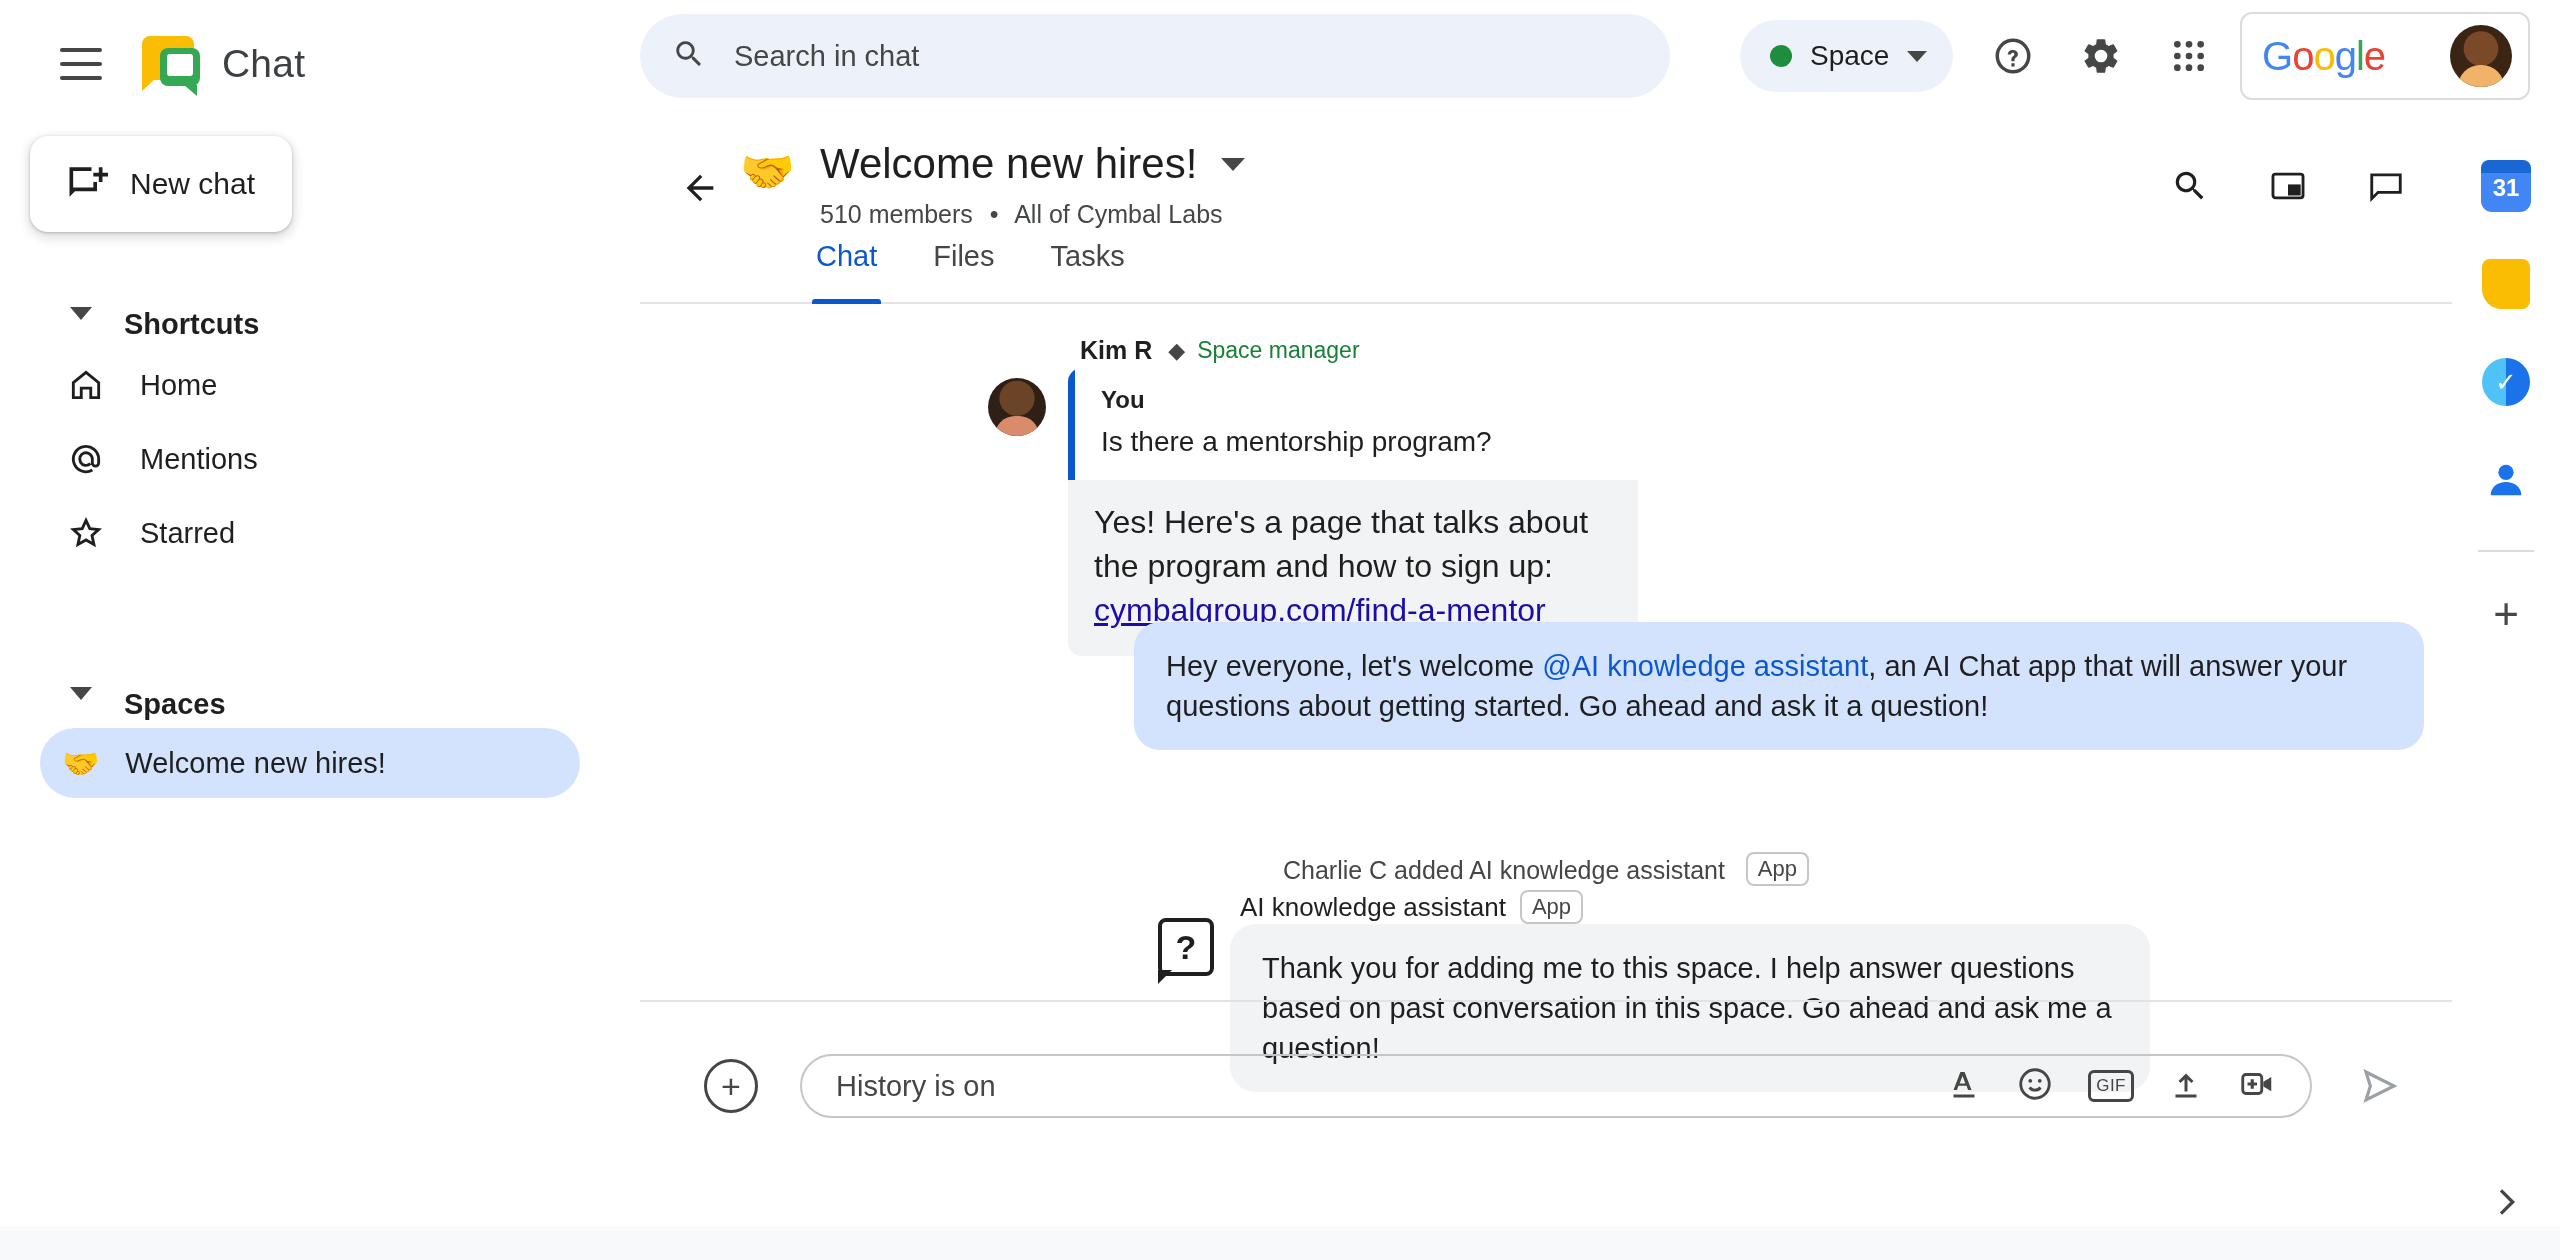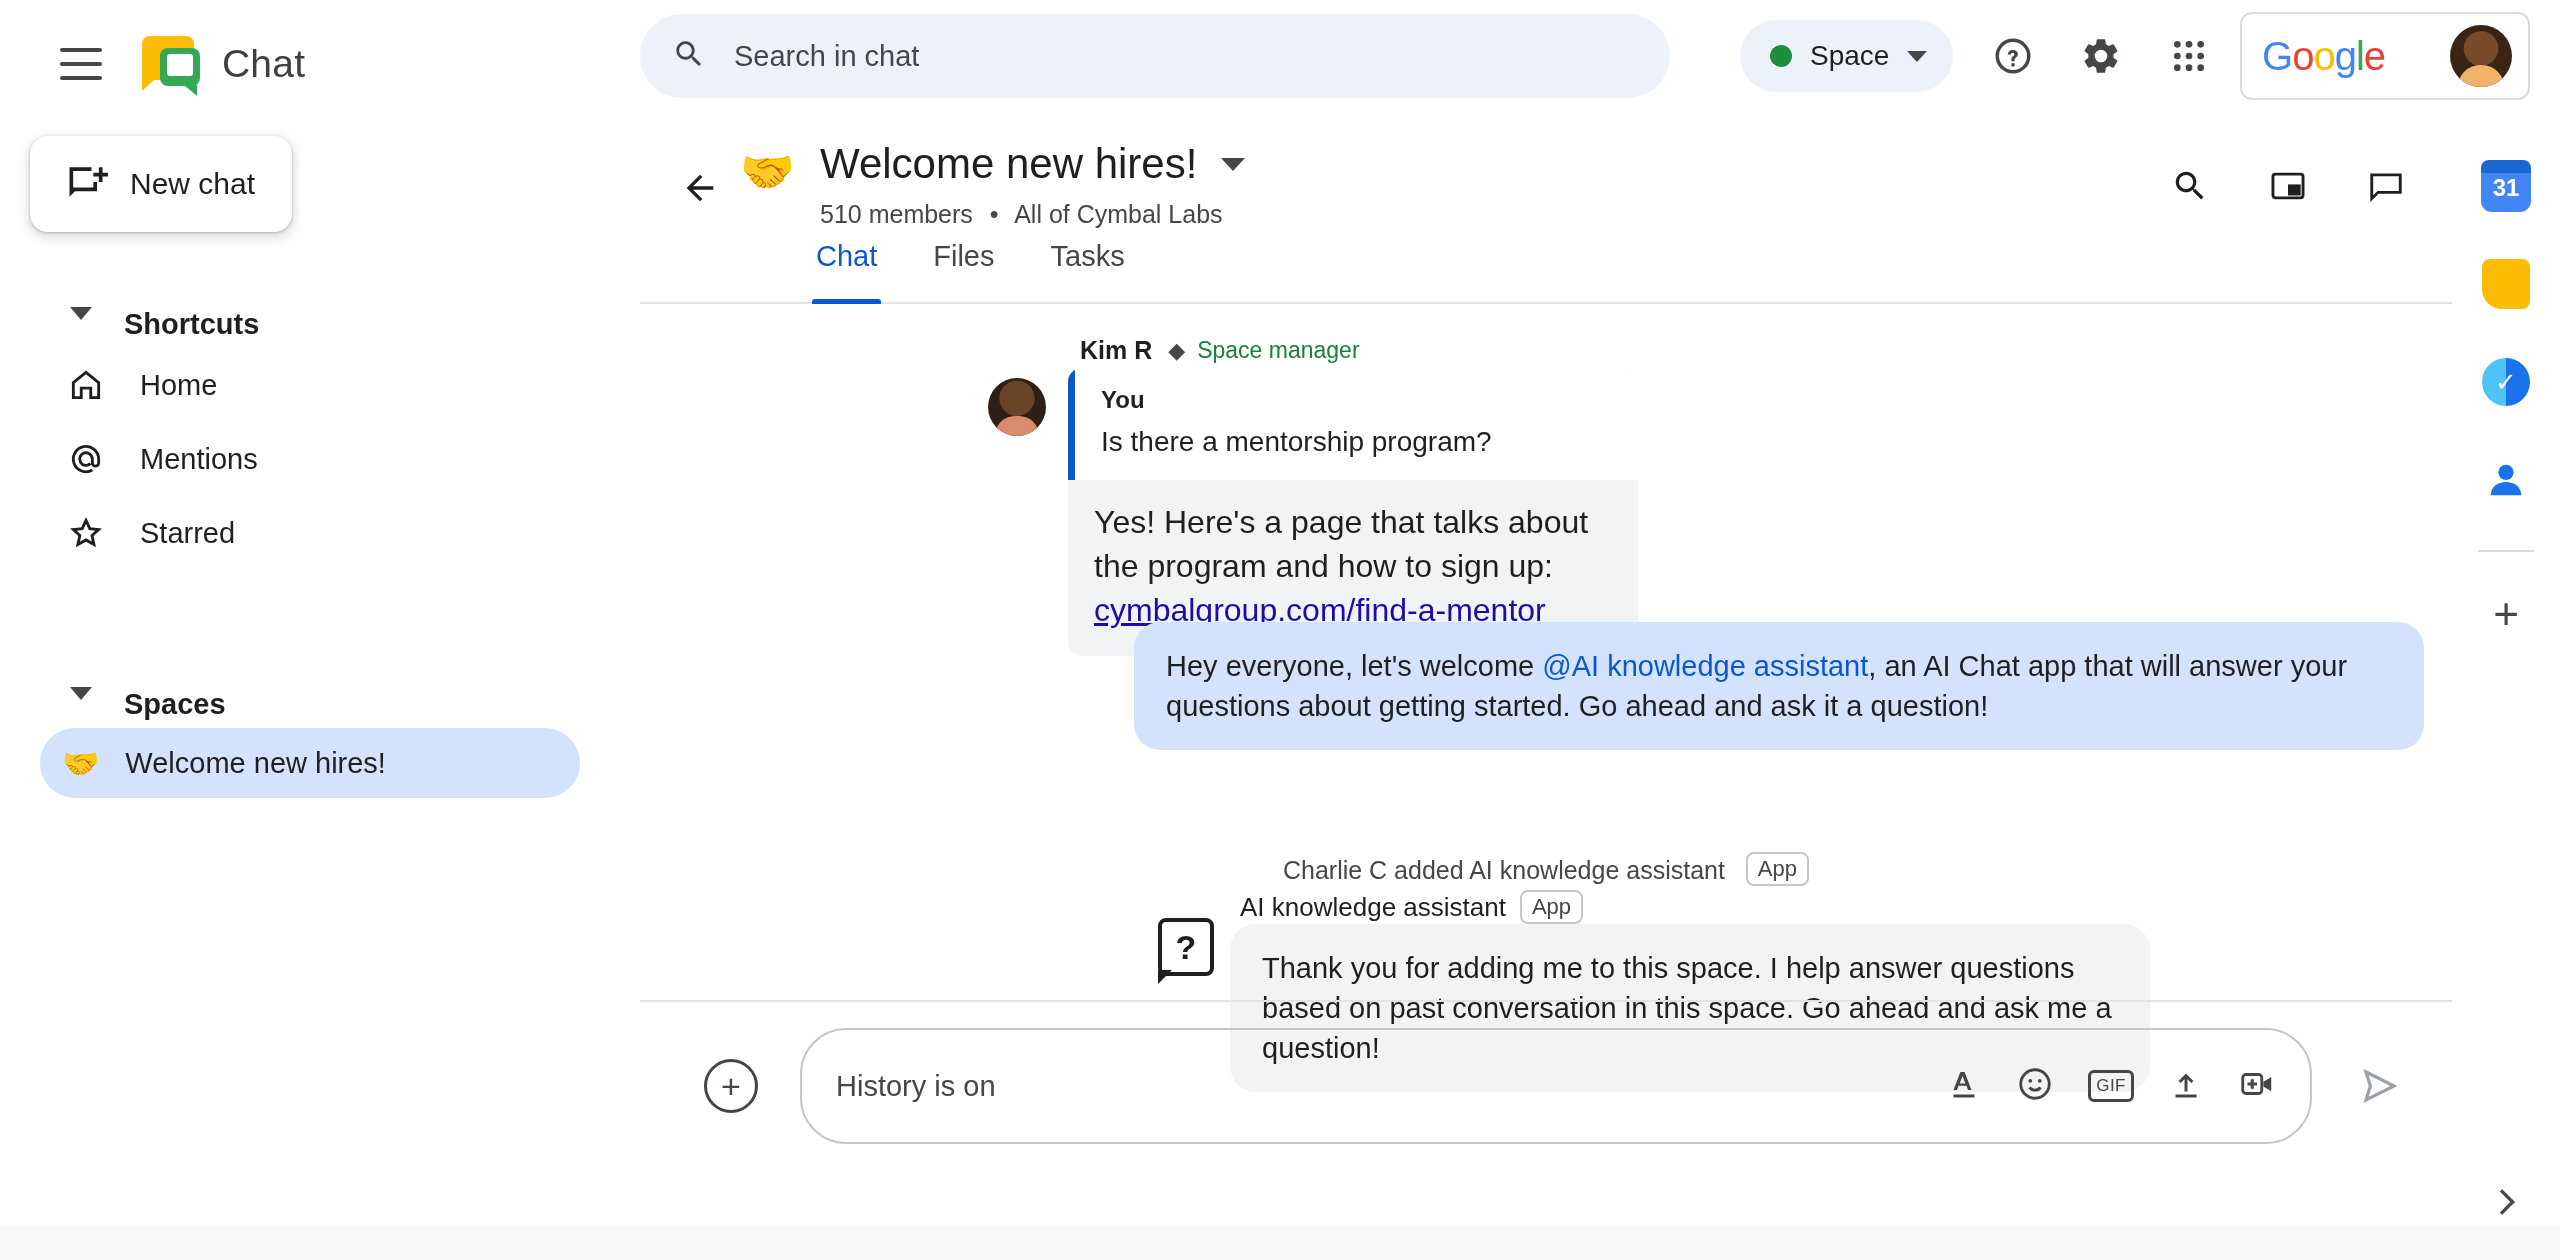--- a/index.html
+++ b/index.html
@@ -220,21 +220,21 @@
   .composer-wrap {
     position: absolute; left: 0; right: 0; bottom: 56px; height: 170px;
     border-top: 2px solid #e3e3e3; display: flex; align-items: center; padding: 0 34px;
   }
   .plus-btn {
     width: 54px; height: 54px; border-radius: 50%; border: 3px solid #444746;
     display: flex; align-items: center; justify-content: center; margin-left: 30px; cursor: pointer;
     color: #444746; font-size: 34px; line-height: 0;
   }
   .composer {
-    flex: 1; height: 116px; margin-left: 42px; border: 2px solid #c4c7c5; border-radius: 46px;
+    flex: 1; height: 64px; margin-left: 42px; border: 2px solid #c4c7c5; border-radius: 46px;
     display: flex; align-items: center; padding: 2px 34px; cursor: text;
   }
   .composer .ph { font-size: 29px; color: #444746; flex: 1; }
   .composer .tools { display: flex; align-items: center; gap: 34px; }
   .send-btn { margin-left: 30px; cursor: pointer; }
 
   .gif-box {
     border: 3px solid #444746; border-radius: 6px; font-size: 17px; font-weight: 400;
     padding: 3px 5px; color: #444746; letter-spacing: .5px;
   }

